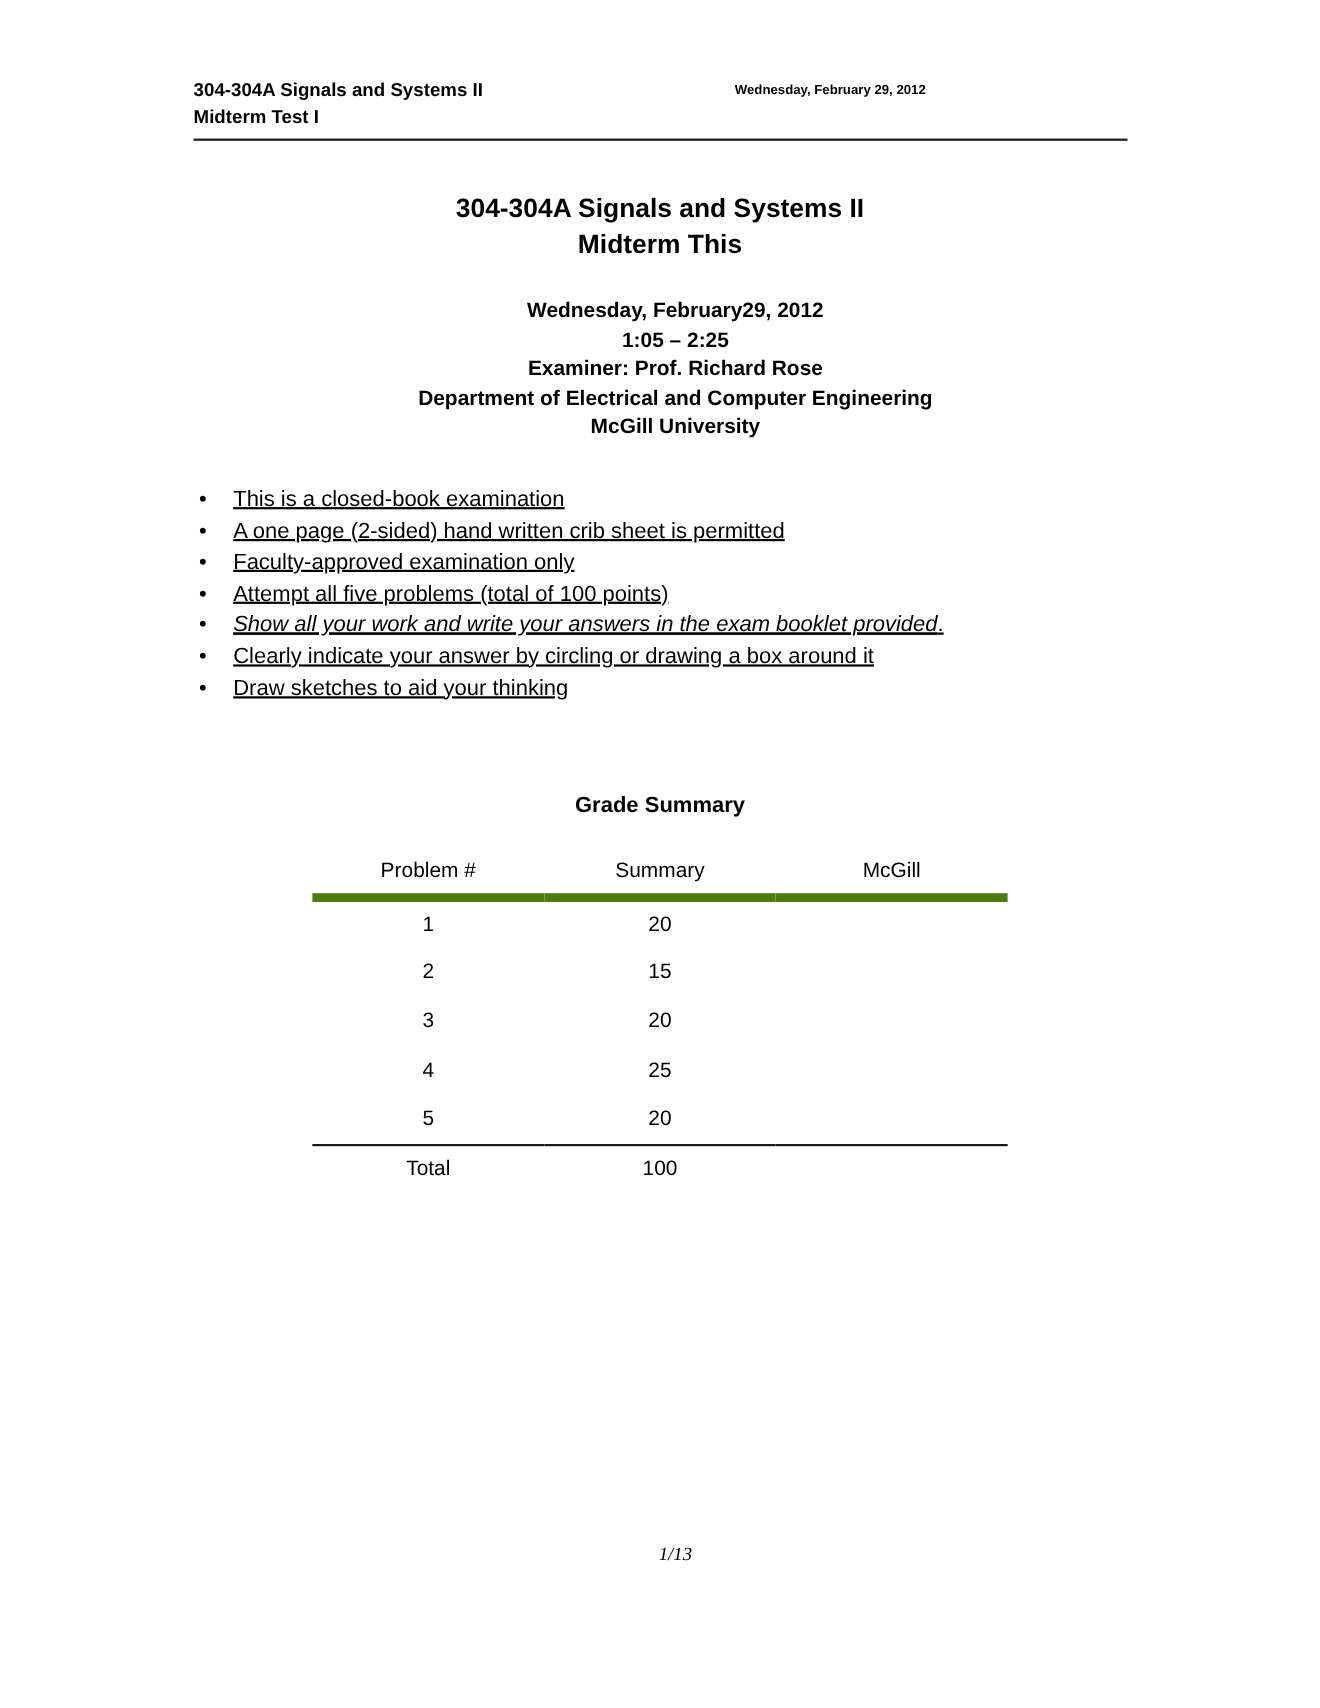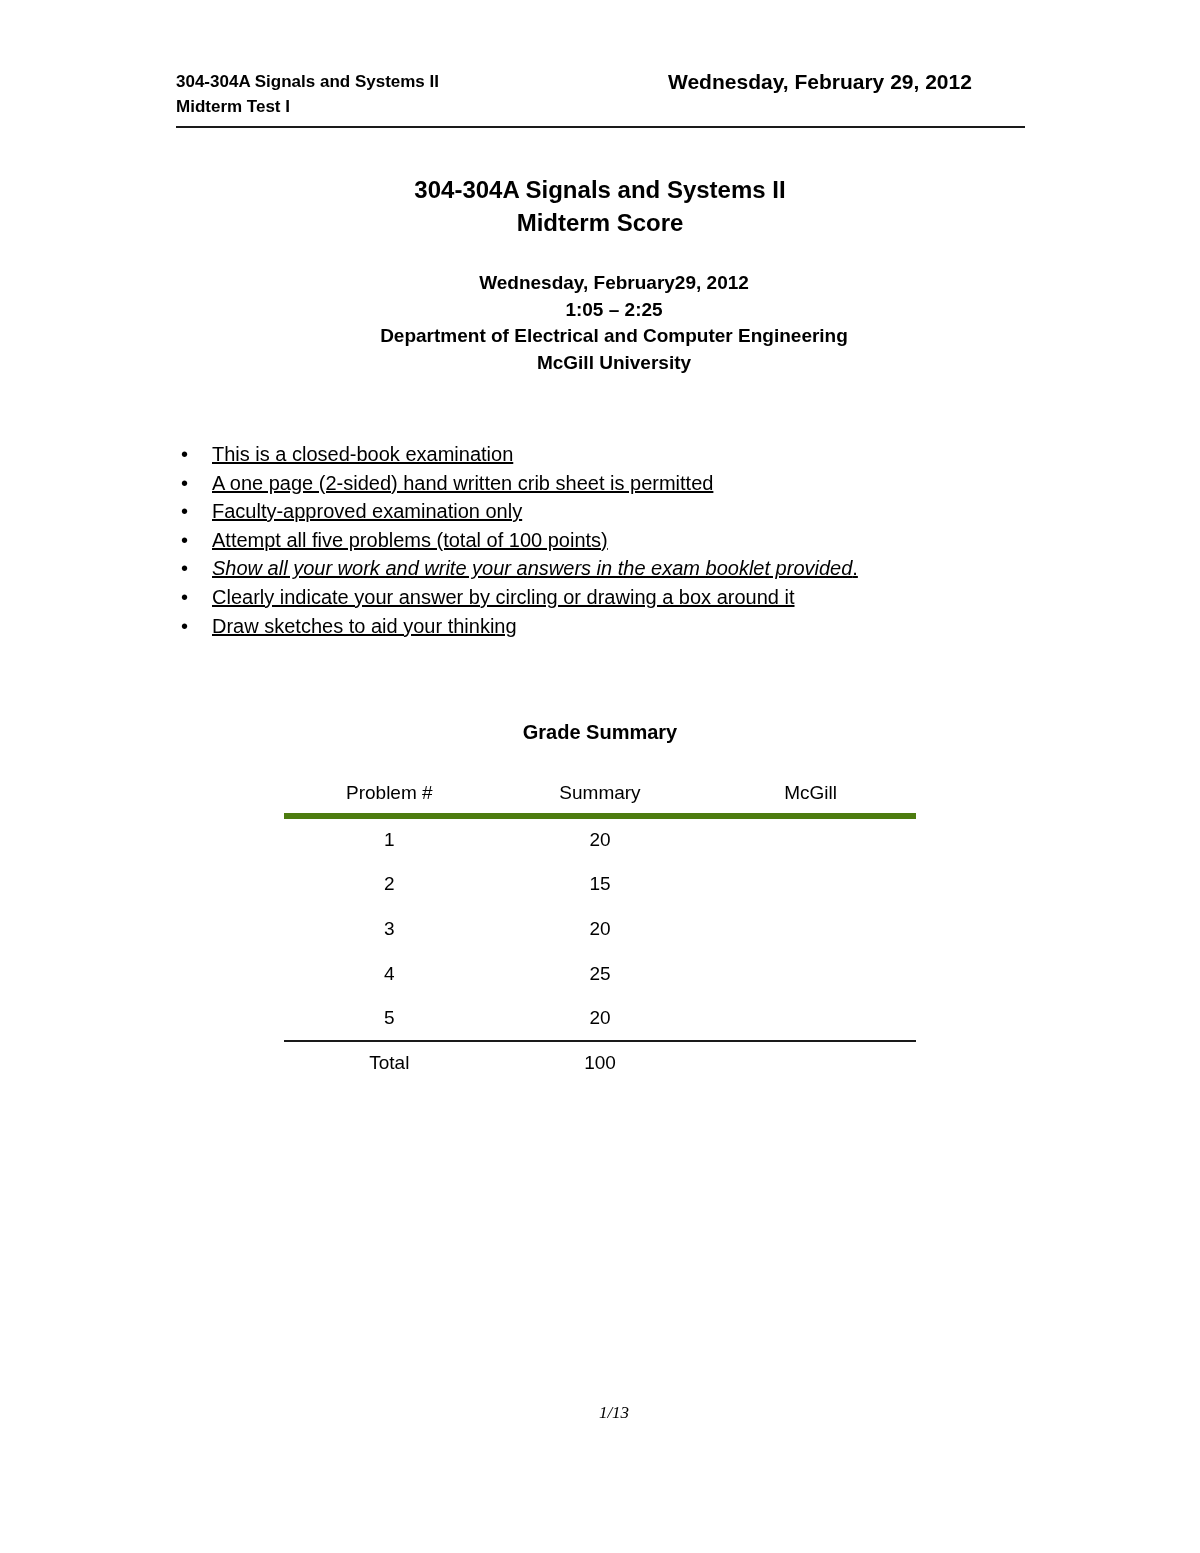--- a/index.html
+++ b/index.html
@@ -19,21 +19,21 @@
     top: 69px;
     font-size: 17px;
     font-weight: 700;
     line-height: 25px;
     white-space: nowrap;
   }
   .hdr-right {
     position: absolute;
     left: 668px;
     top: 69px;
-    font-size: 21px;
+    font-size: 12px;
     font-weight: 700;
     line-height: 25px;
     white-space: nowrap;
   }
   .hdr-rule {
     position: absolute;
     left: 176px;
     top: 126px;
     width: 849px;
     height: 2px;
@@ -110,21 +110,21 @@
   }
   .grade-table th, .grade-table td {
     width: 33.33%;
     font-weight: 400;
     padding: 0;
     text-align: center;
     vertical-align: middle;
   }
   .grade-table thead th {
     height: 44px;
-    border-bottom: 6px solid #4d7c0f;
+    border-bottom: 8px solid #4d7c0f;
   }
   .grade-table tbody td { height: 45px; }
   .grade-table tbody tr.last-data-row td { border-bottom: 2px solid #1a1a1a; }
   .grade-table tr.total-row td { height: 42px; }
 
   .page-footer {
     position: absolute;
     left: 0;
     top: 1400px;
     width: 100%;
@@ -143,26 +143,27 @@
 
   <div class="hdr-left">
     <div>304-304A Signals and Systems II</div>
     <div>Midterm Test I</div>
   </div>
   <div class="hdr-right">Wednesday, February 29, 2012</div>
   <div class="hdr-rule"></div>
 
   <div class="title-block">
     <div>304-304A Signals and Systems II</div>
-    <div>Midterm Score</div>
+    <div>Midterm This</div>
   </div>
 
   <div class="details-block">
     <div>Wednesday, February29, 2012</div>
     <div>1:05 – 2:25</div>
+    <div>Examiner: Prof. Richard Rose</div>
     <div>Department of Electrical and Computer Engineering</div>
     <div>McGill University</div>
   </div>
 
   <div class="instructions">
     <ul>
       <li>This is a closed-book examination</li>
       <li>A one page (2-sided) hand written crib sheet is permitted</li>
       <li>Faculty-approved examination only</li>
       <li>Attempt all five problems (total of 100 points)</li>

